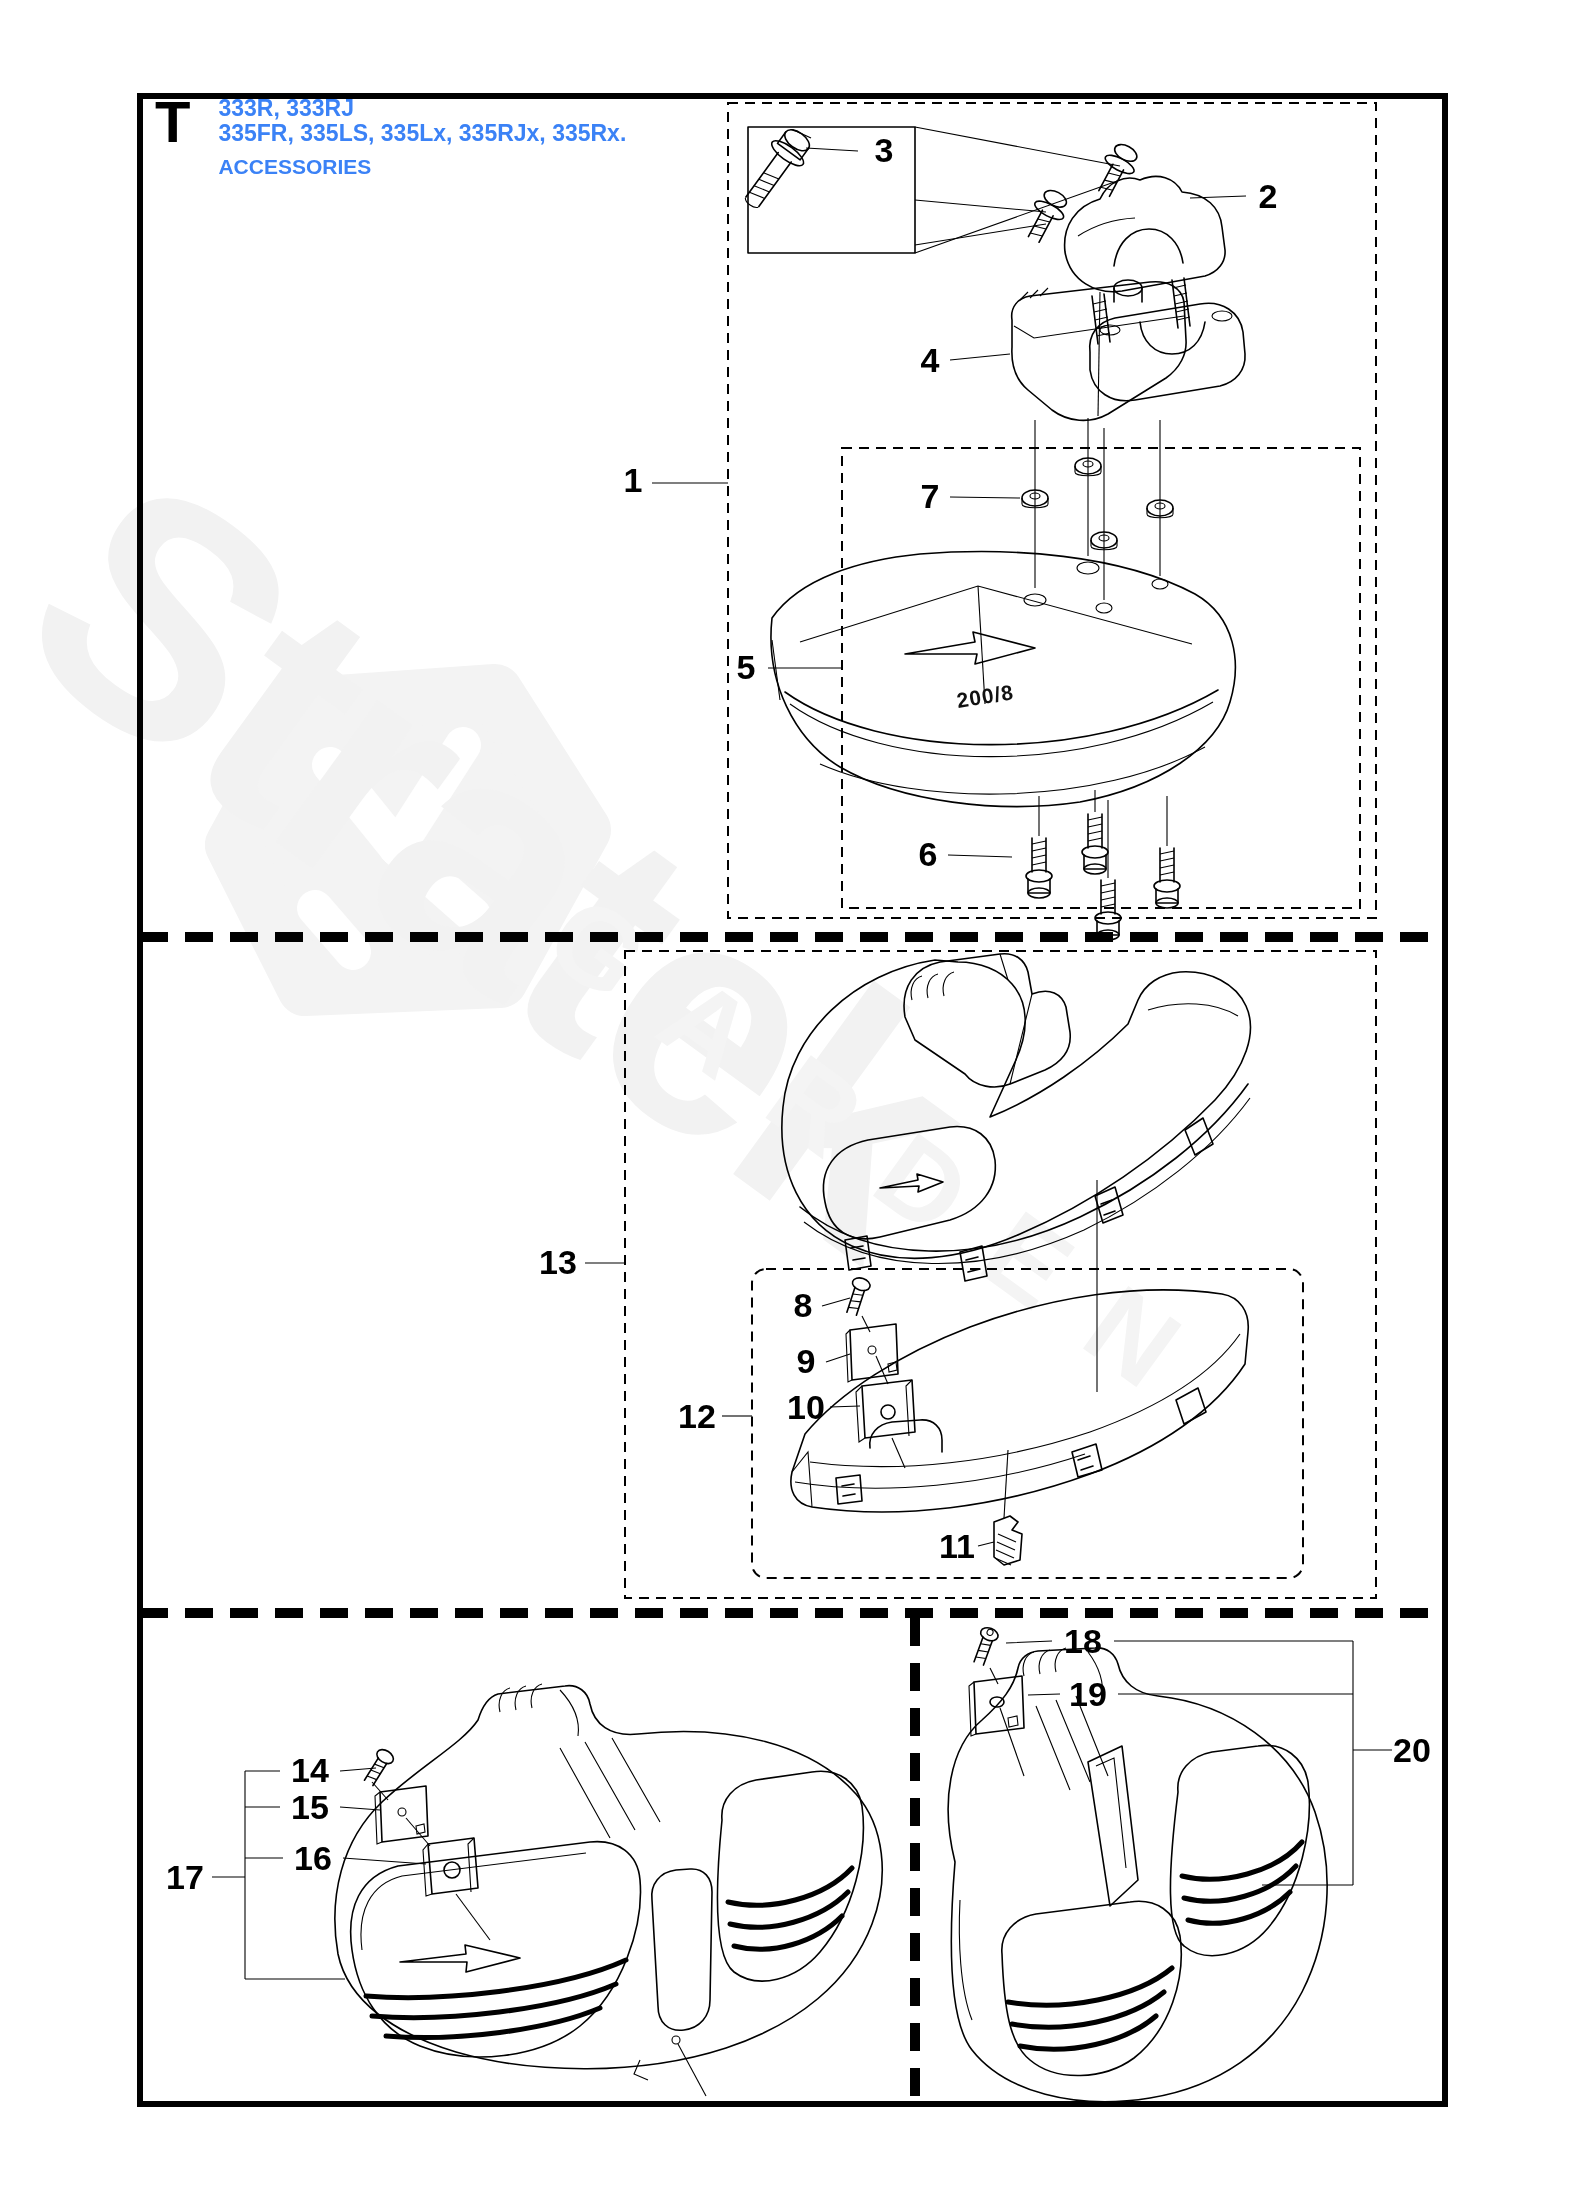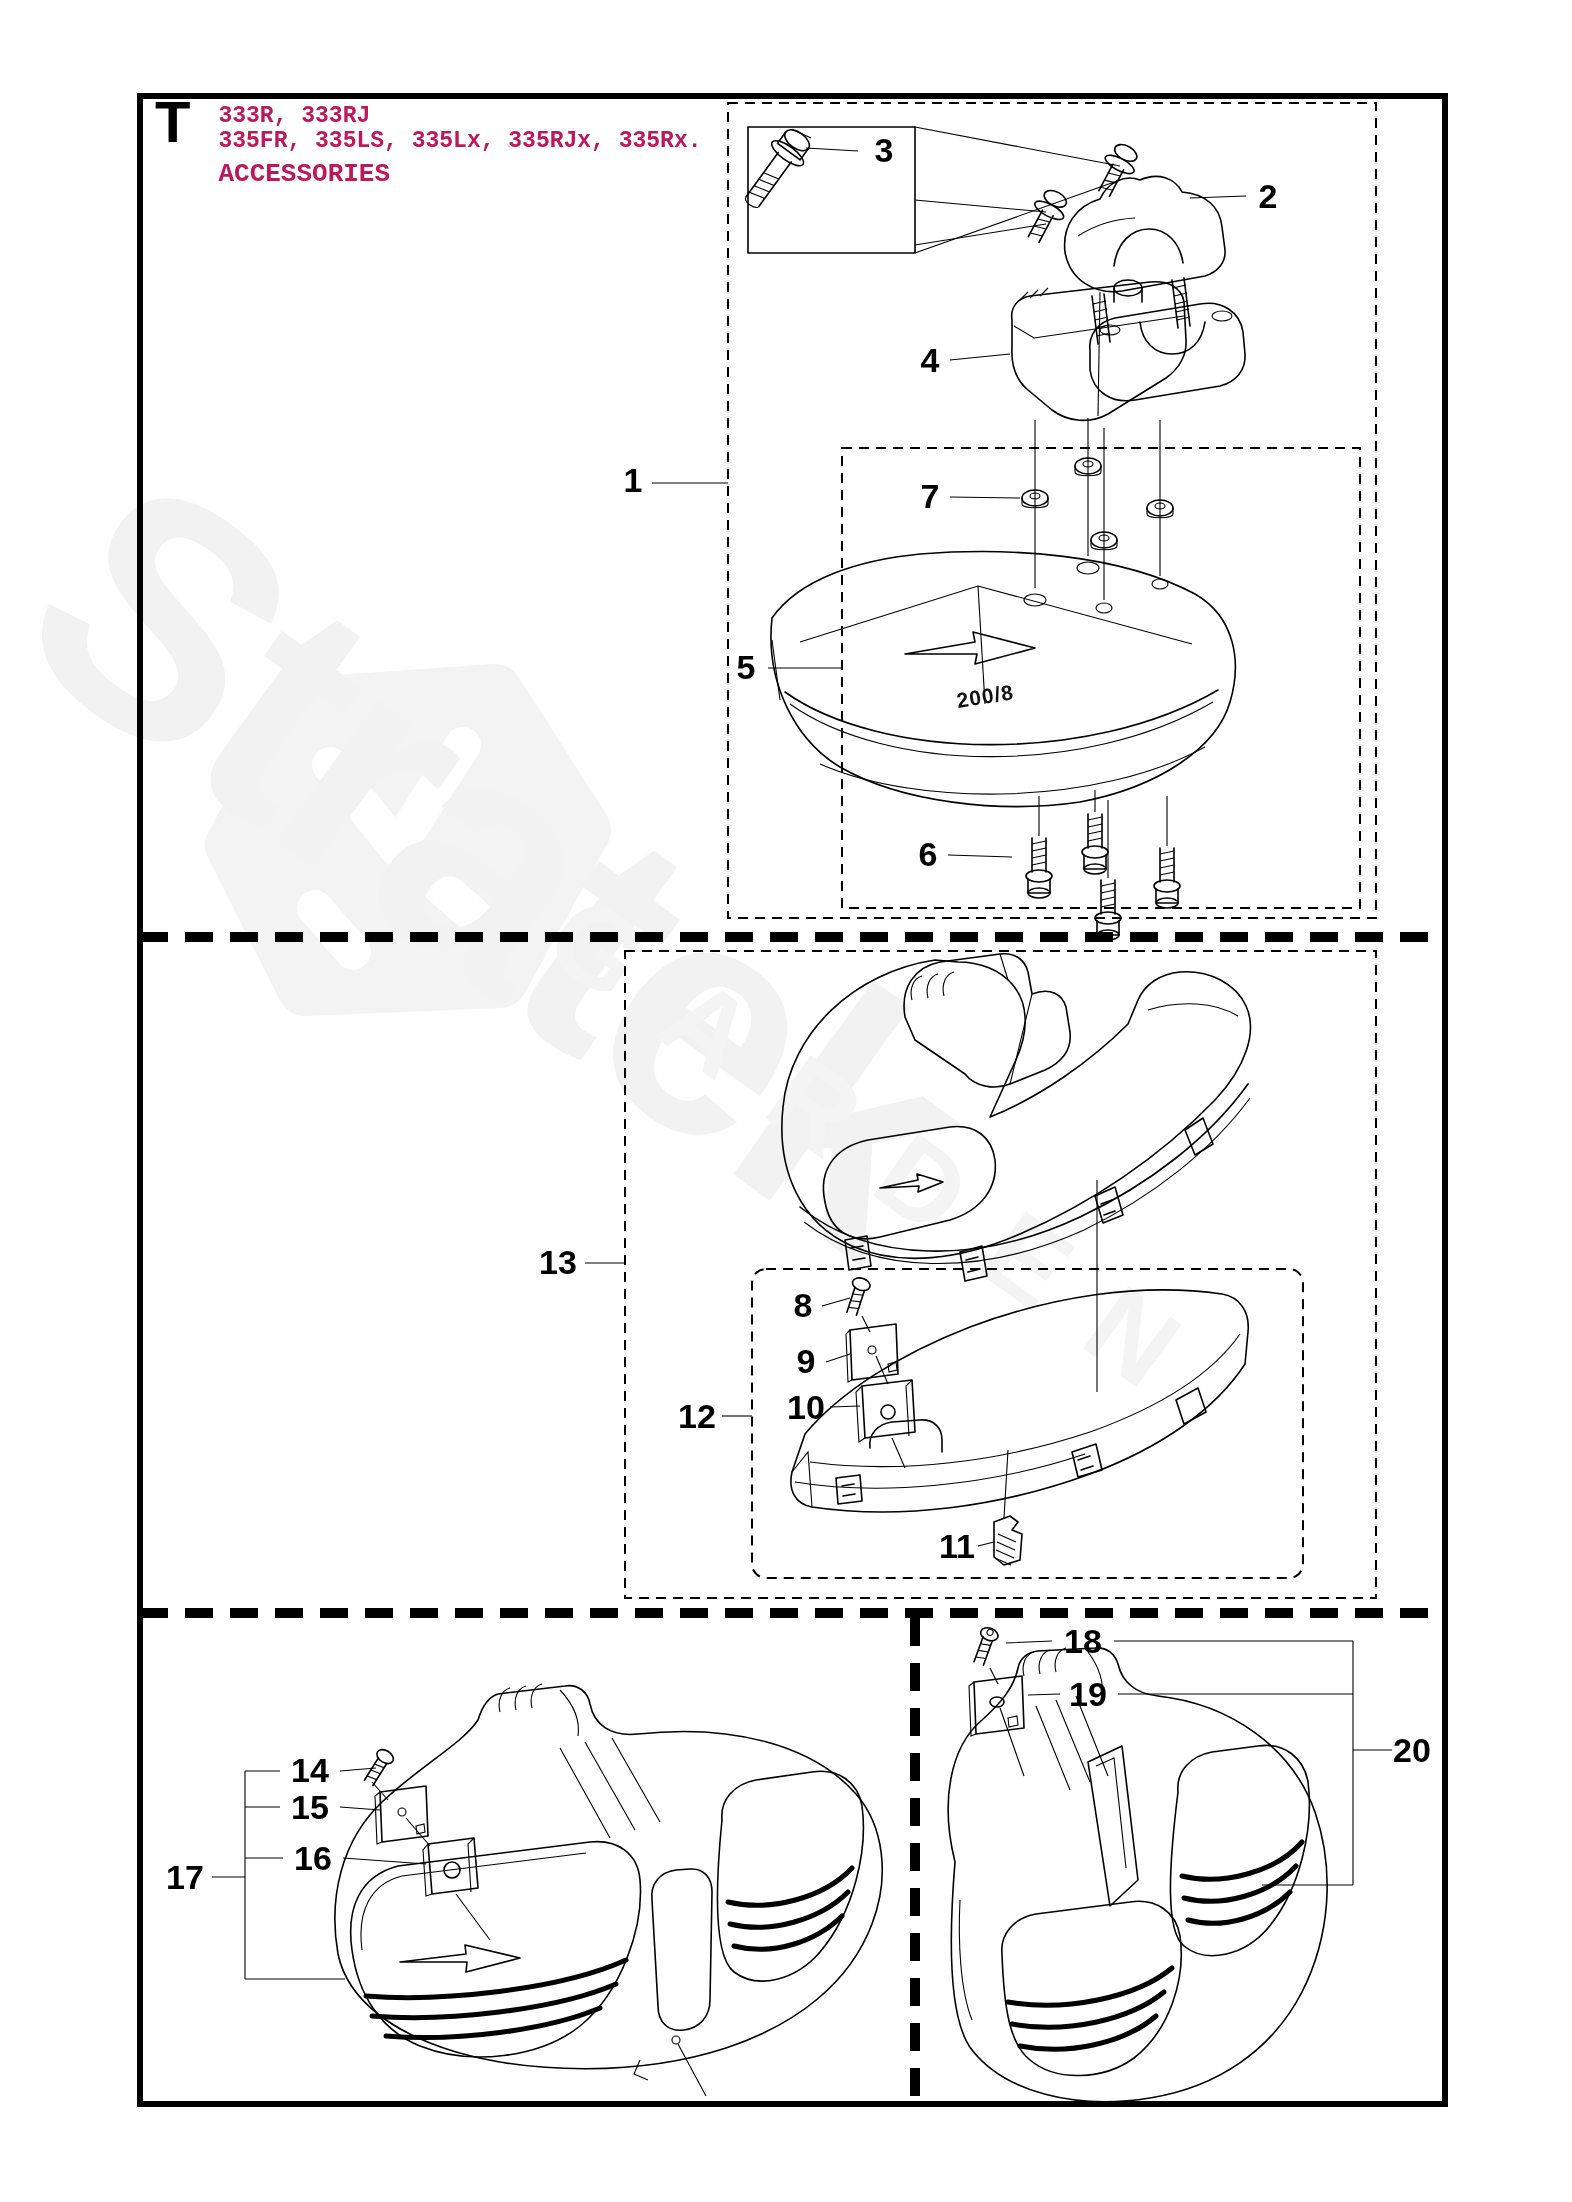--- a/index.html
+++ b/index.html
@@ -25,23 +25,23 @@
     color:#f4f4f4;white-space:nowrap;
     transform:rotate(36deg);transform-origin:0 0;
     font-family:"Liberation Sans", sans-serif;
   }
   .wm-hex{position:absolute;left:205px;top:660px;}
   
   .header{position:absolute;z-index:2;left:155px;top:96px;display:flex;}
   .section-letter{
     font-size:58px;font-weight:bold;line-height:52px;color:#000;
   }
-  .header-textblock{margin-left:28px;margin-top:8px;color:#be185d;font-family:Liberation Mono, monospace;}
+  .header-textblock{margin-left:28px;color:#3b82f6;}
   .model-line{font-size:23px;font-weight:bold;line-height:25px;}
-  .sheet-title{font-size:26px;font-weight:bold;line-height:25px;margin-top:8px;}
+  .sheet-title{font-size:21px;font-weight:bold;line-height:25px;margin-top:8px;}
   
   svg.art{position:absolute;inset:0;z-index:1;}
   .ln{stroke:#000;fill:none;stroke-width:1.6;stroke-linecap:round;stroke-linejoin:round;}
   .ln-thin{stroke:#000;fill:none;stroke-width:1.1;}
   .rib{stroke:#000;fill:none;stroke-width:5;stroke-linecap:round;}
   .dash-box{stroke:#000;fill:none;stroke-width:2;stroke-dasharray:10 7;}
   .divider{stroke:#000;fill:none;stroke-width:10;stroke-dasharray:28 17;}
   .border{stroke:#000;fill:none;stroke-width:6;}
   text.callout{font-family:"Liberation Sans",sans-serif;font-weight:bold;font-size:34px;fill:#000;}
   text.plate-marking{font-family:"Liberation Sans",sans-serif;font-weight:bold;font-size:21px;fill:#111;letter-spacing:1px;}

